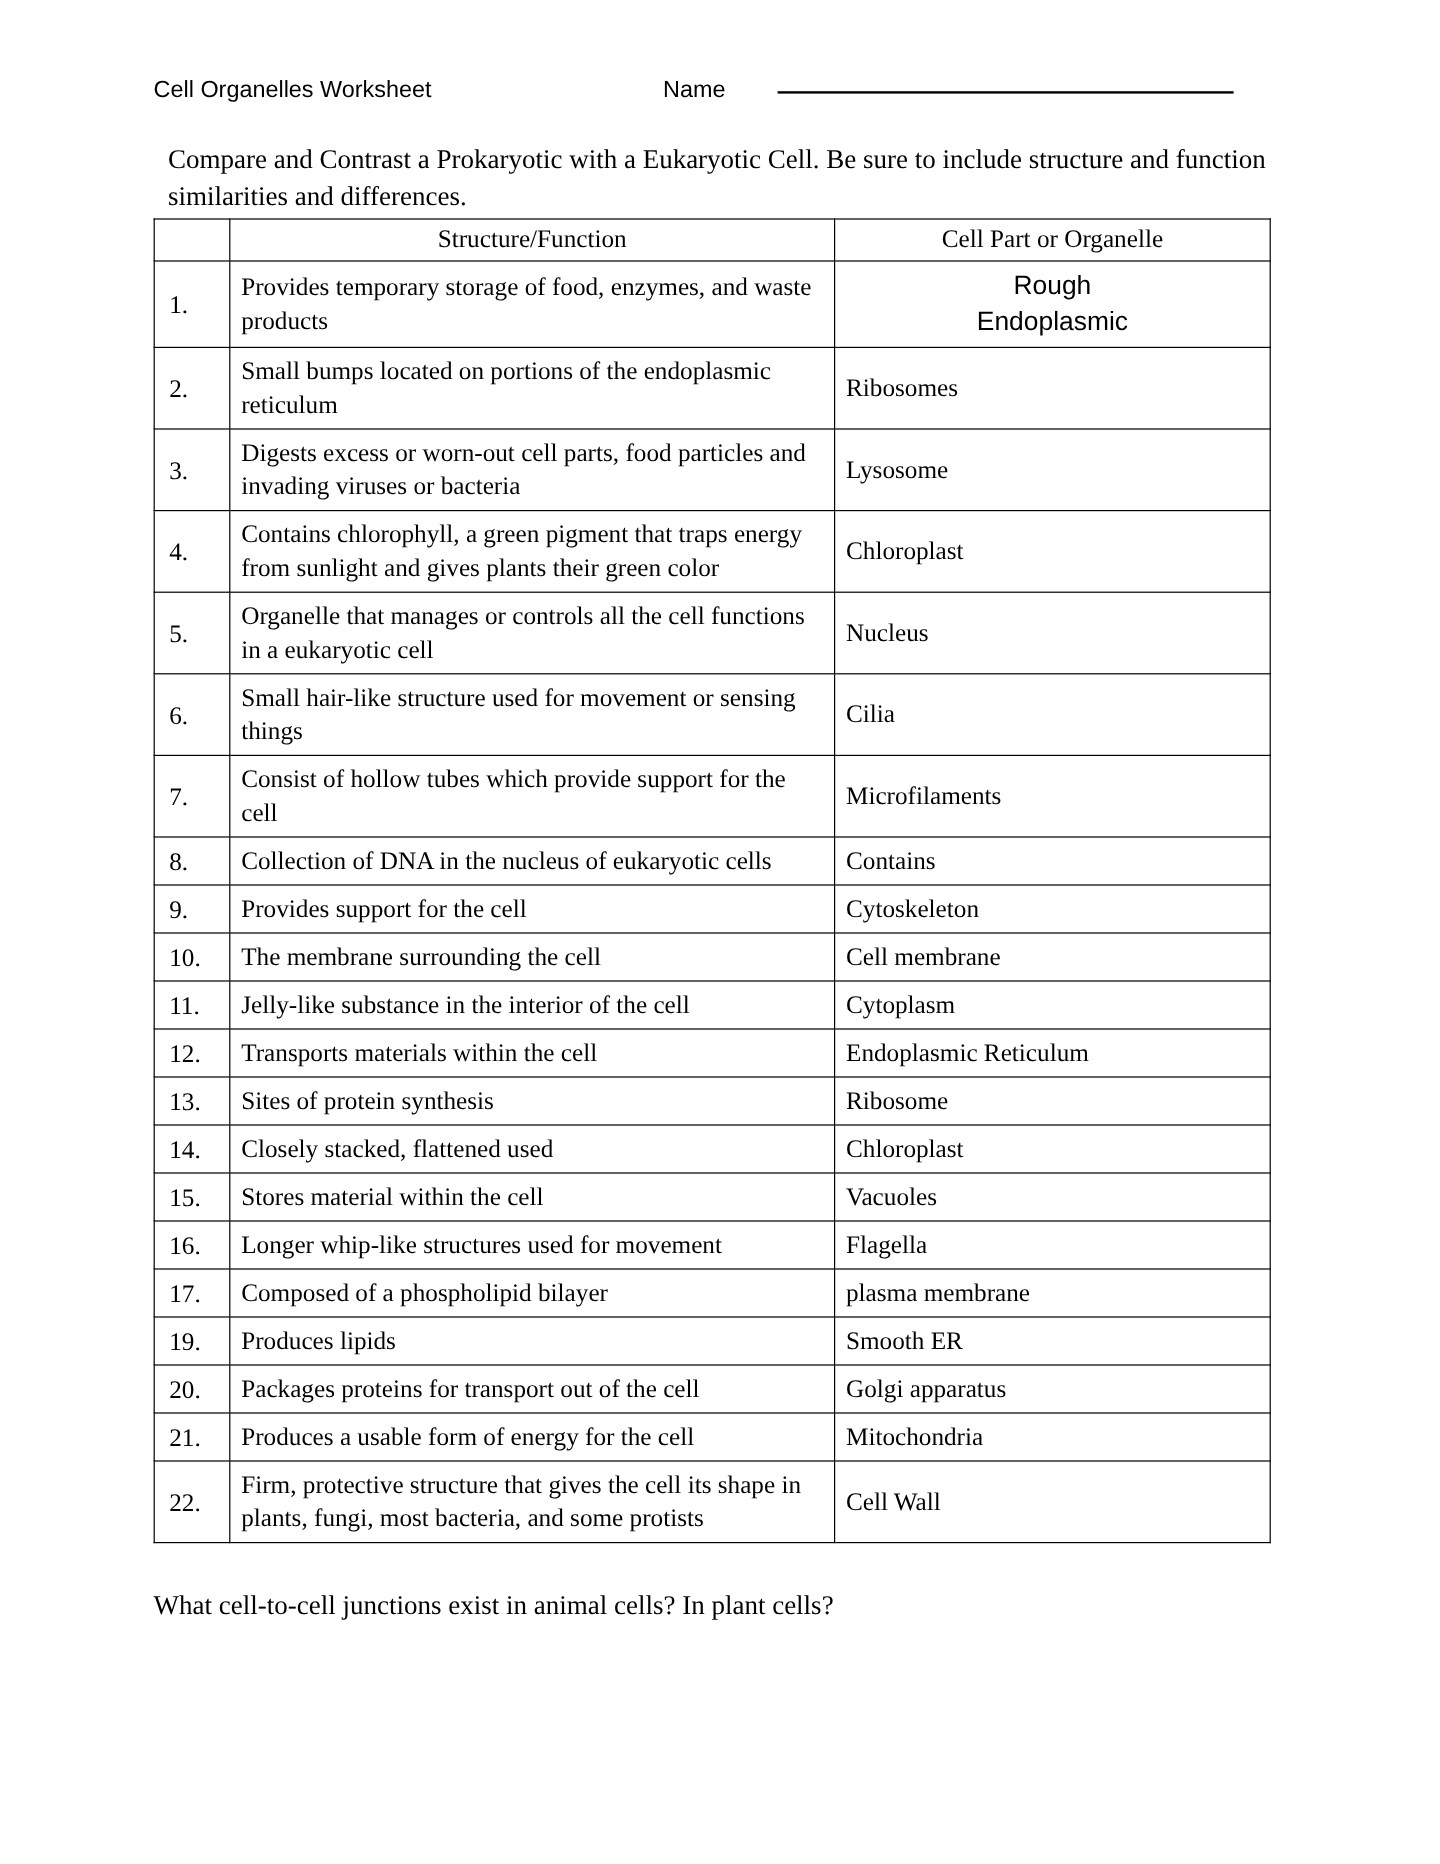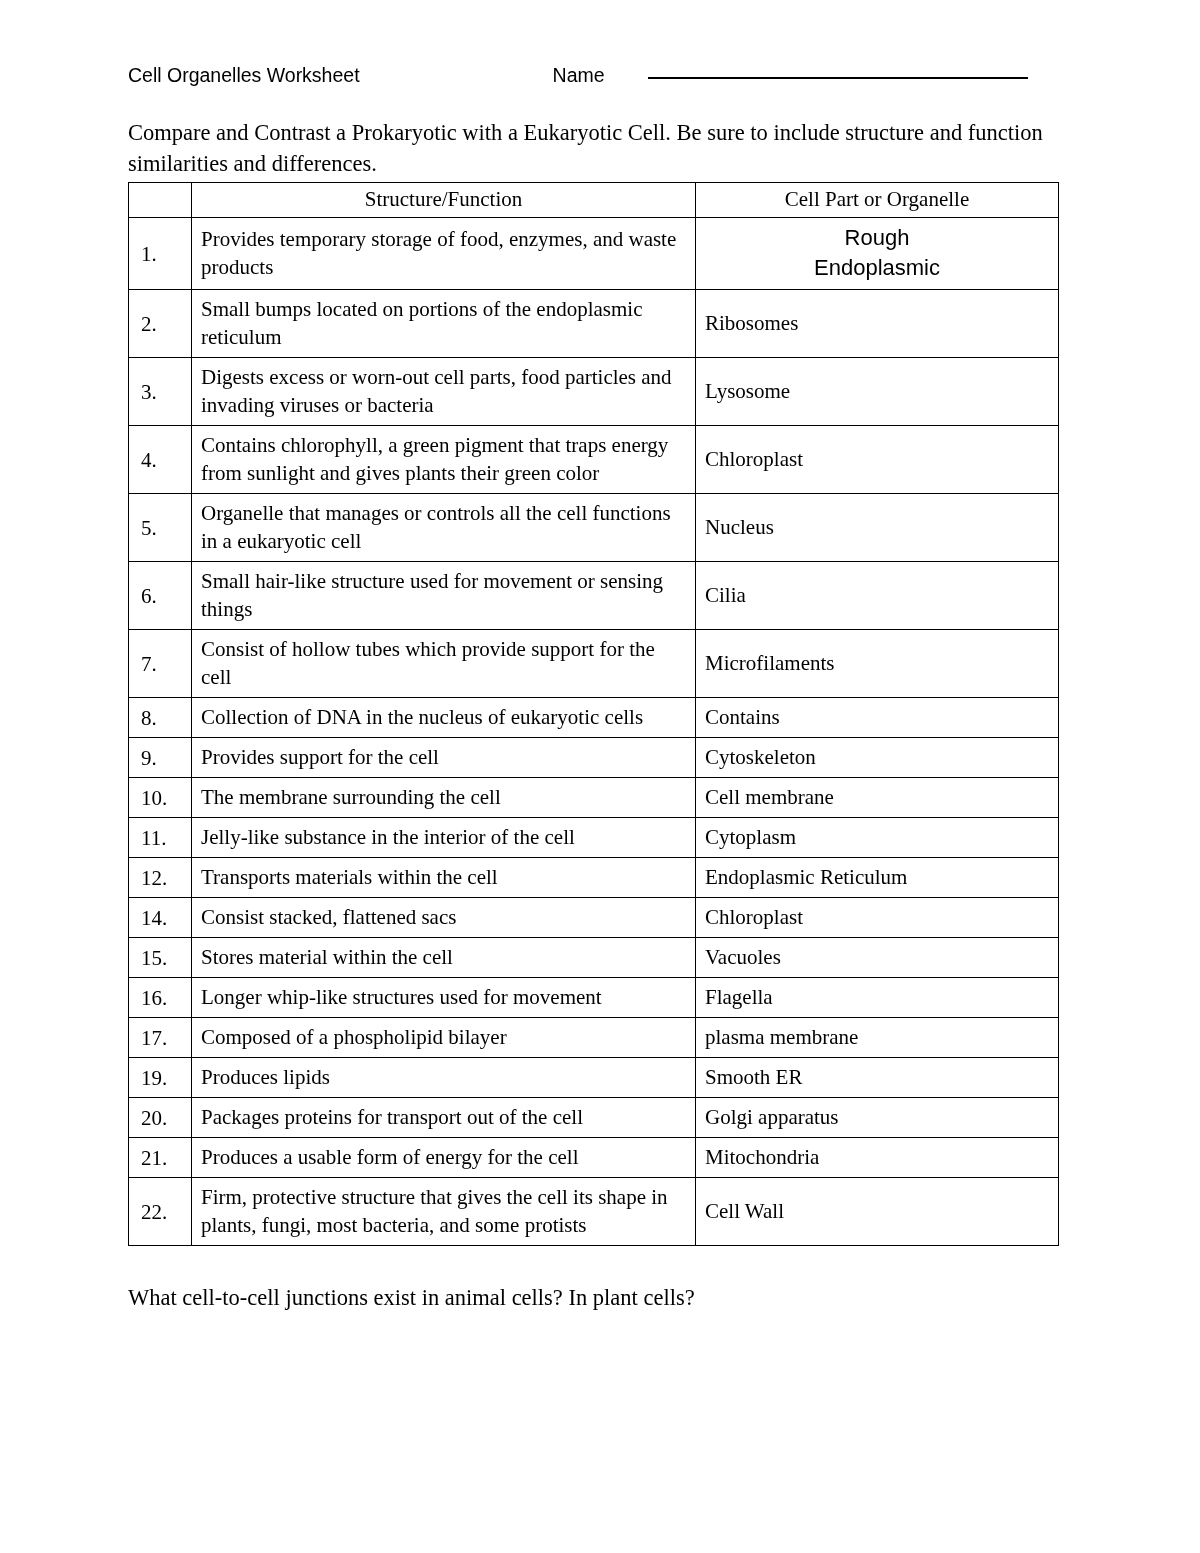--- a/index.html
+++ b/index.html
@@ -45,20 +45,21 @@
     border-bottom:2px solid #000;
     position:relative;
     top:-3px;
   }
 
   
   .intro{
     margin-top:29px;
     font-size:22.5px;
     line-height:31px;
+    margin-left:12px;
   }
   .intro p{ margin:0; }
 
   .instructions{
     margin-top:47px;
     font-size:20.5px;
     line-height:26.5px;
   }
   .instructions p{ margin:0; }
 
@@ -202,22 +203,27 @@
             <td class="num">11.</td>
             <td class="struct">Jelly-like substance in the interior of the cell</td>
             <td class="part" style="white-space: pre-line;">Cytoplasm</td>
           </tr>
           <tr>
             <td class="num">12.</td>
             <td class="struct">Transports materials within the cell</td>
             <td class="part" style="white-space: pre-line;">Endoplasmic Reticulum</td>
           </tr>
           <tr>
+            <td class="num">13.</td>
+            <td class="struct">Sites of protein synthesis</td>
+            <td class="part" style="white-space: pre-line;">Ribosome</td>
+          </tr>
+          <tr>
             <td class="num">14.</td>
-            <td class="struct">Consist stacked, flattened sacs</td>
+            <td class="struct">Closely stacked, flattened used</td>
             <td class="part" style="white-space: pre-line;">Chloroplast</td>
           </tr>
           <tr>
             <td class="num">15.</td>
             <td class="struct">Stores material within the cell</td>
             <td class="part" style="white-space: pre-line;">Vacuoles</td>
           </tr>
           <tr>
             <td class="num">16.</td>
             <td class="struct">Longer whip-like structures used for movement</td>

